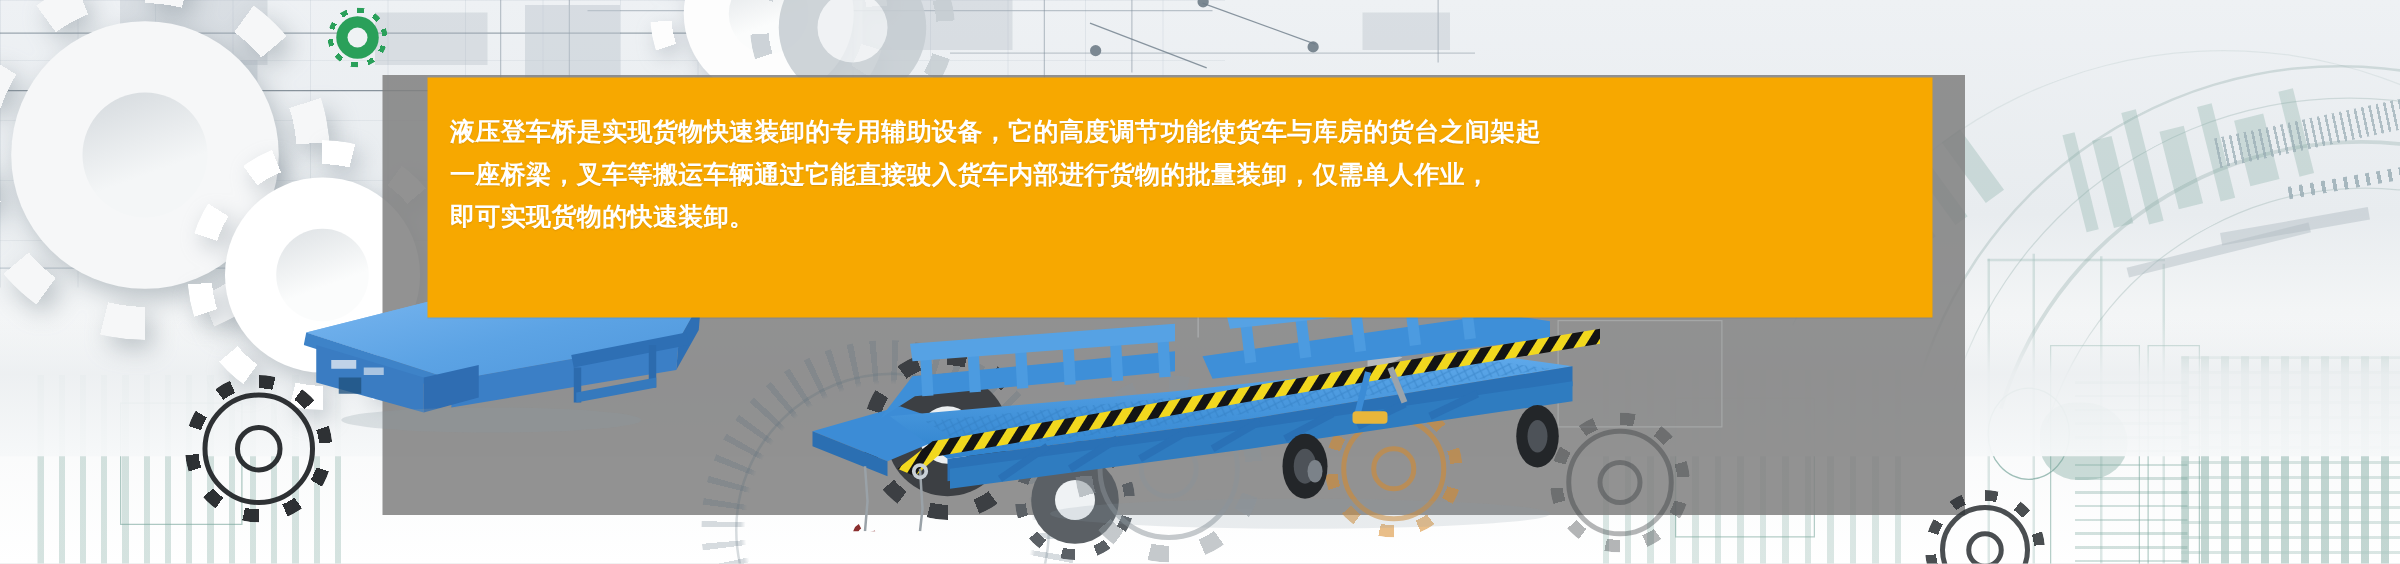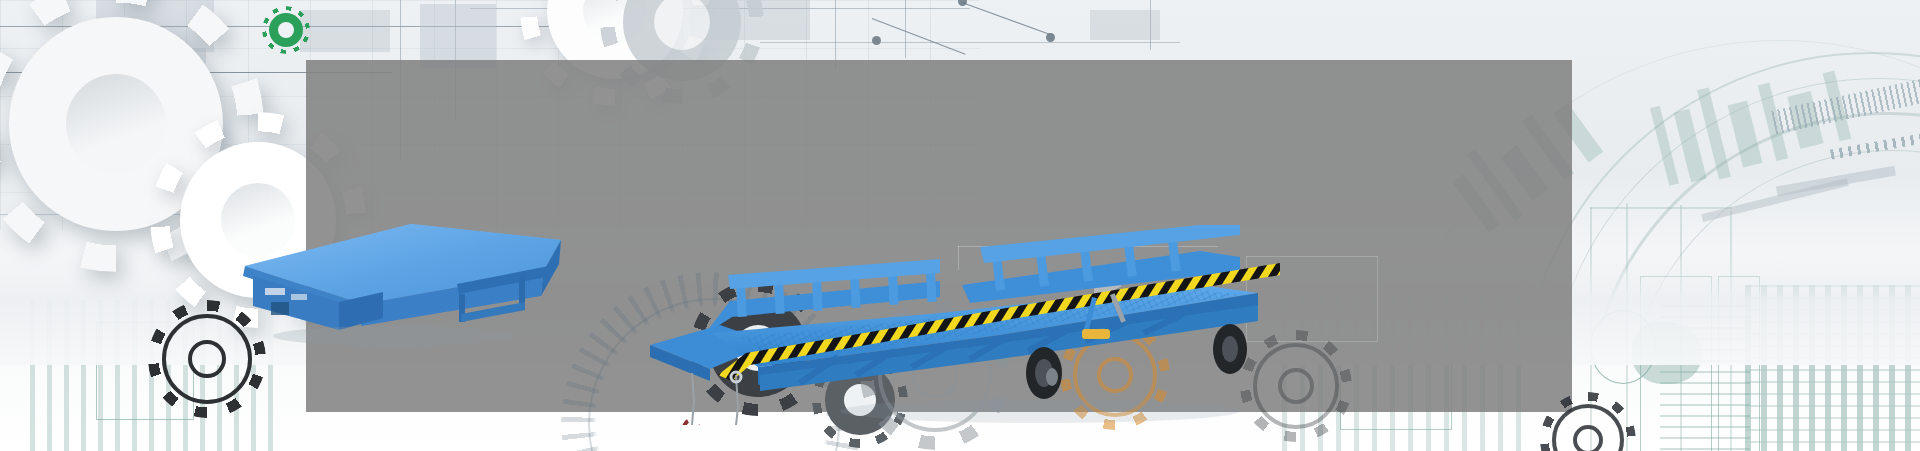--- a/index.html
+++ b/index.html
@@ -441,14 +441,19 @@
         <path d="M52 148 L54 176 L52 200"></path>
         <path d="M96 150 L98 182 L96 200"></path>
       </g>
       <circle cx="96" cy="152" r="5" fill="none" stroke="#c9d0d6" stroke-width="3"></circle>
       <path d="M48 196 a7 7 0 1 0 10 4" fill="none" stroke="#8b2f2f" stroke-width="4"></path>
 
       <ellipse cx="400" cy="186" rx="200" ry="12" fill="#8d9aa4" opacity=".18"></ellipse>
     </svg>
   </div>
 
+  <div id="orange-card">
+    <div id="desc">液压登车桥是实现货物快速装卸的专用辅助设备，它的高度调节功能使货车与库房的货台之间架起
+一座桥梁，叉车等搬运车辆通过它能直接驶入货车内部进行货物的批量装卸，仅需单人作业，
+即可实现货物的快速装卸。</div>
+  </div>
 
 </div>
 
 </body></html>

